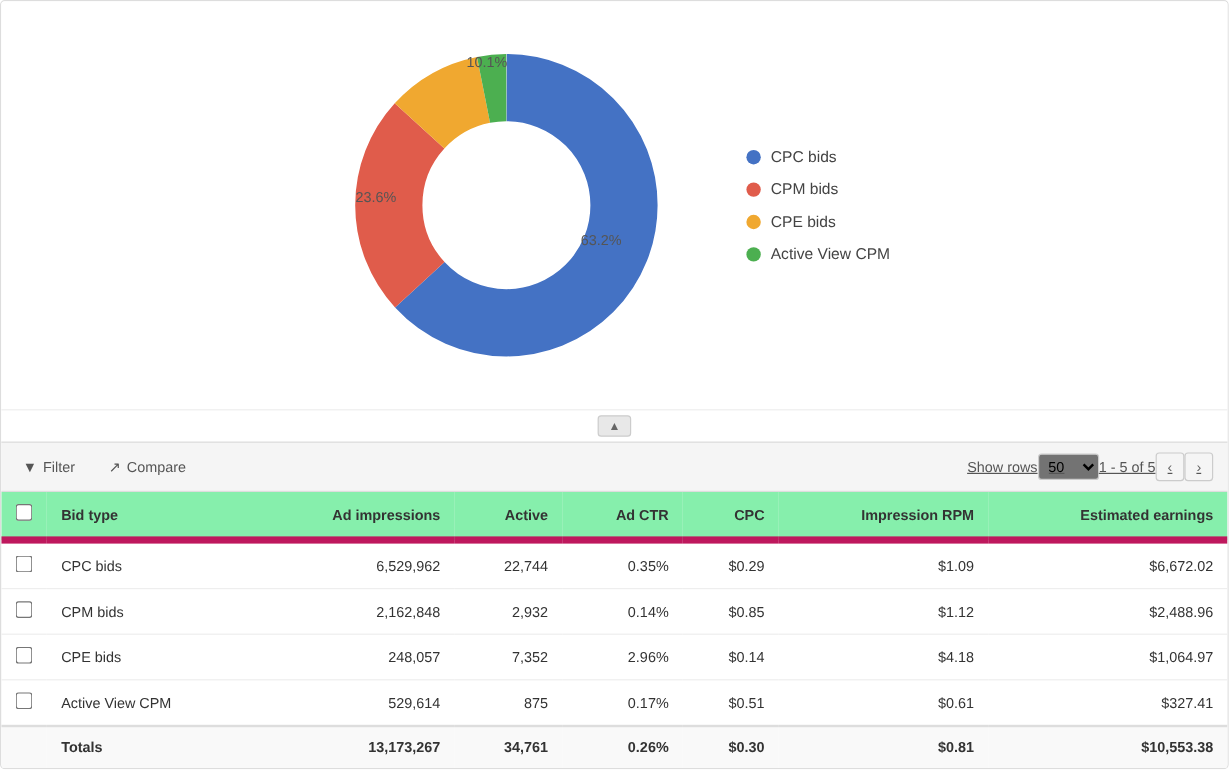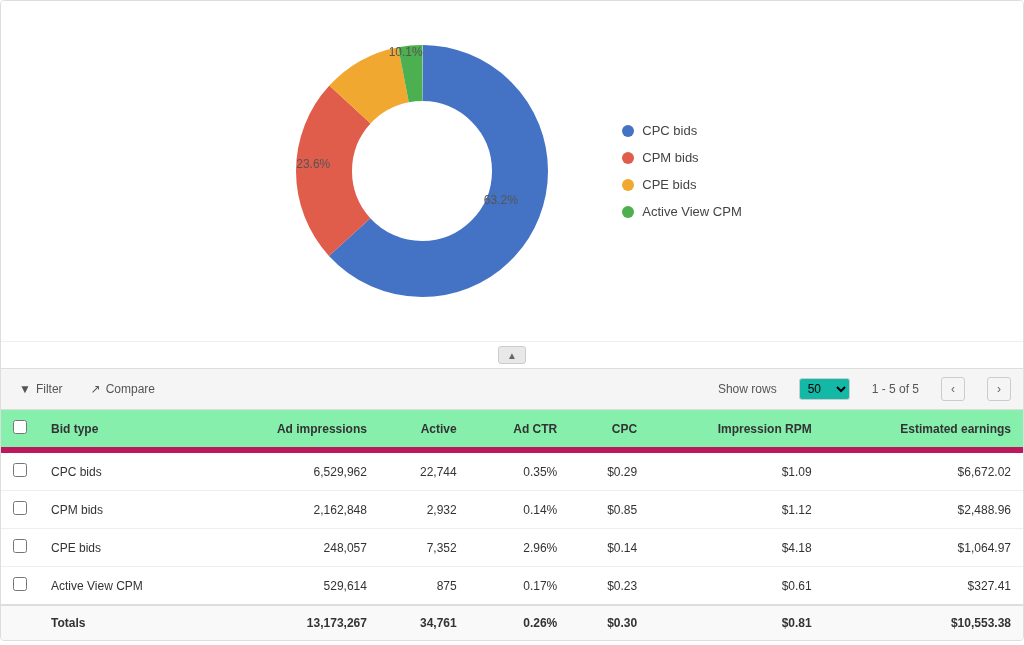--- a/index.html
+++ b/index.html
@@ -112,31 +112,32 @@
       font-size: 12px;
       color: #555;
       cursor: pointer;
       background: none;
       border: none;
       padding: 2px 6px;
     }
     .toolbar-right {
       display: flex;
       align-items: center;
-      gap: 22px;
+      gap: 0;
       font-size: 12px;
       color: #555;
+      text-decoration: underline;
     }
     .show-rows-label { color: #555; }
     .rows-select {
       border: 1px solid #ccc;
       border-radius: 3px;
       padding: 2px 4px;
       font-size: 12px;
-      background: #14b8a6;
+      background: #737373;
       cursor: pointer;
     }
     .page-info { color: #555; font-size: 12px; }
     .nav-btn {
       background: none;
       border: 1px solid #ccc;
       border-radius: 3px;
       width: 24px;
       height: 24px;
       display: flex;
@@ -339,21 +340,21 @@
       <td>$1,064.97</td>
     </tr>
           <tr>
       <td>
         <input type="checkbox" style="">
       </td>
       <td>Active View CPM</td>
       <td>529,614</td>
       <td>875</td>
       <td>0.17%</td>
-      <td>$0.23</td>
+      <td>$0.51</td>
       <td>$0.61</td>
       <td>$327.41</td>
     </tr>
         </tbody>
       <tfoot>
         <tr>
           <td></td>
           <td>Totals</td>
           <td>13,173,267</td>
           <td>34,761</td>

